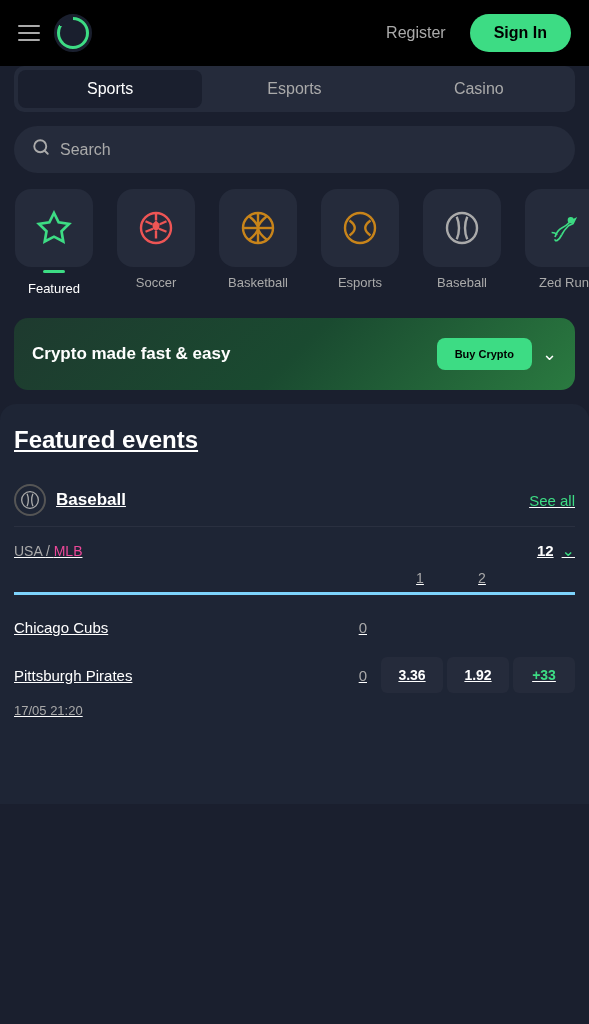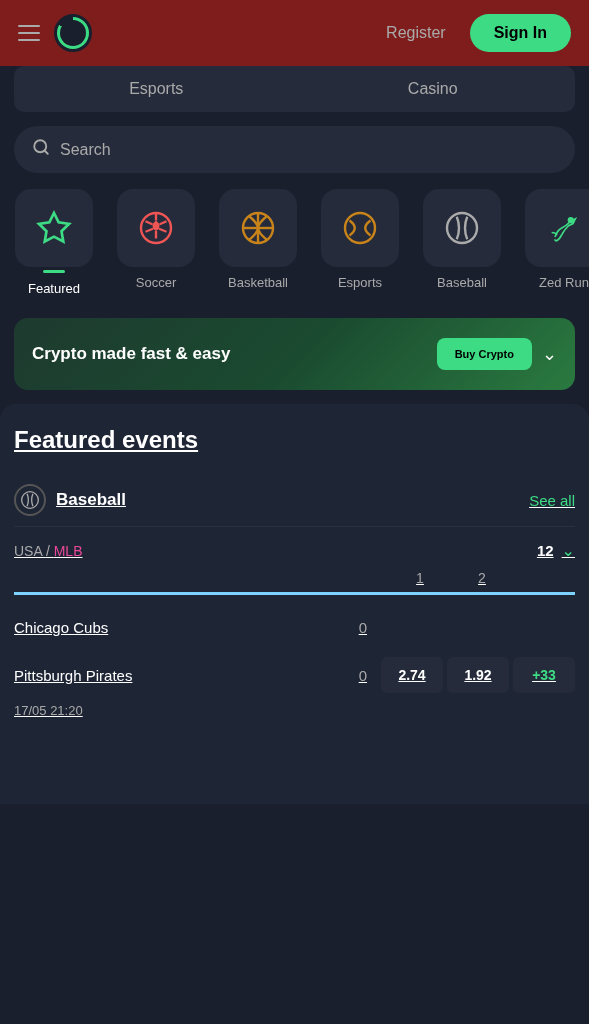--- a/index.html
+++ b/index.html
@@ -12,21 +12,21 @@
       min-height: 1024px;
       overflow-x: hidden;
     }
 
     
     .header {
       display: flex;
       align-items: center;
       justify-content: space-between;
       padding: 14px 18px;
-      background: #7f1d1d;
+      background: #000000;
     }
     .header-left {
       display: flex;
       align-items: center;
       gap: 14px;
     }
     .hamburger-icon {
       display: flex;
       flex-direction: column;
       gap: 5px;
@@ -366,20 +366,21 @@
       <div class="logo-inner"></div>
     </div>
   </div>
   <div class="header-actions">
     <button class="register-btn">Register</button>
     <button class="signin-btn">Sign In</button>
   </div>
 </div>
 
 <div class="main-tabs">
+  <div class="main-tab active">Sports</div>
   <div class="main-tab">Esports</div>
   <div class="main-tab">Casino</div>
 </div>
 
 <div class="search-bar">
   <span class="search-icon-svg">
     <svg width="18" height="18" viewBox="0 0 24 24" fill="none" stroke="#aaa" stroke-width="2.5" stroke-linecap="round" stroke-linejoin="round">
       <circle cx="11" cy="11" r="8"></circle>
         <line x1="21" y1="21" x2="16.65" y2="16.65"></line>
     </svg>
@@ -516,21 +517,21 @@
         <div class="odds-cell empty"></div>
         <div class="odds-cell empty"></div>
         <div class="odds-cell empty"></div>
       </div>
     </div>
 
     <div class="match-row">
       <span class="team-name">Pittsburgh Pirates</span>
       <span class="team-score">0</span>
       <div class="odds-cells">
-        <div class="odds-cell">2.74</div>
+        <div class="odds-cell">3.36</div>
         <div class="odds-cell">1.92</div>
         <div class="odds-cell green-text">+33</div>
       </div>
     </div>
     <div class="match-time">17/05 21:20</div>
   </div>
 
 </div>
 
 </body></html>

